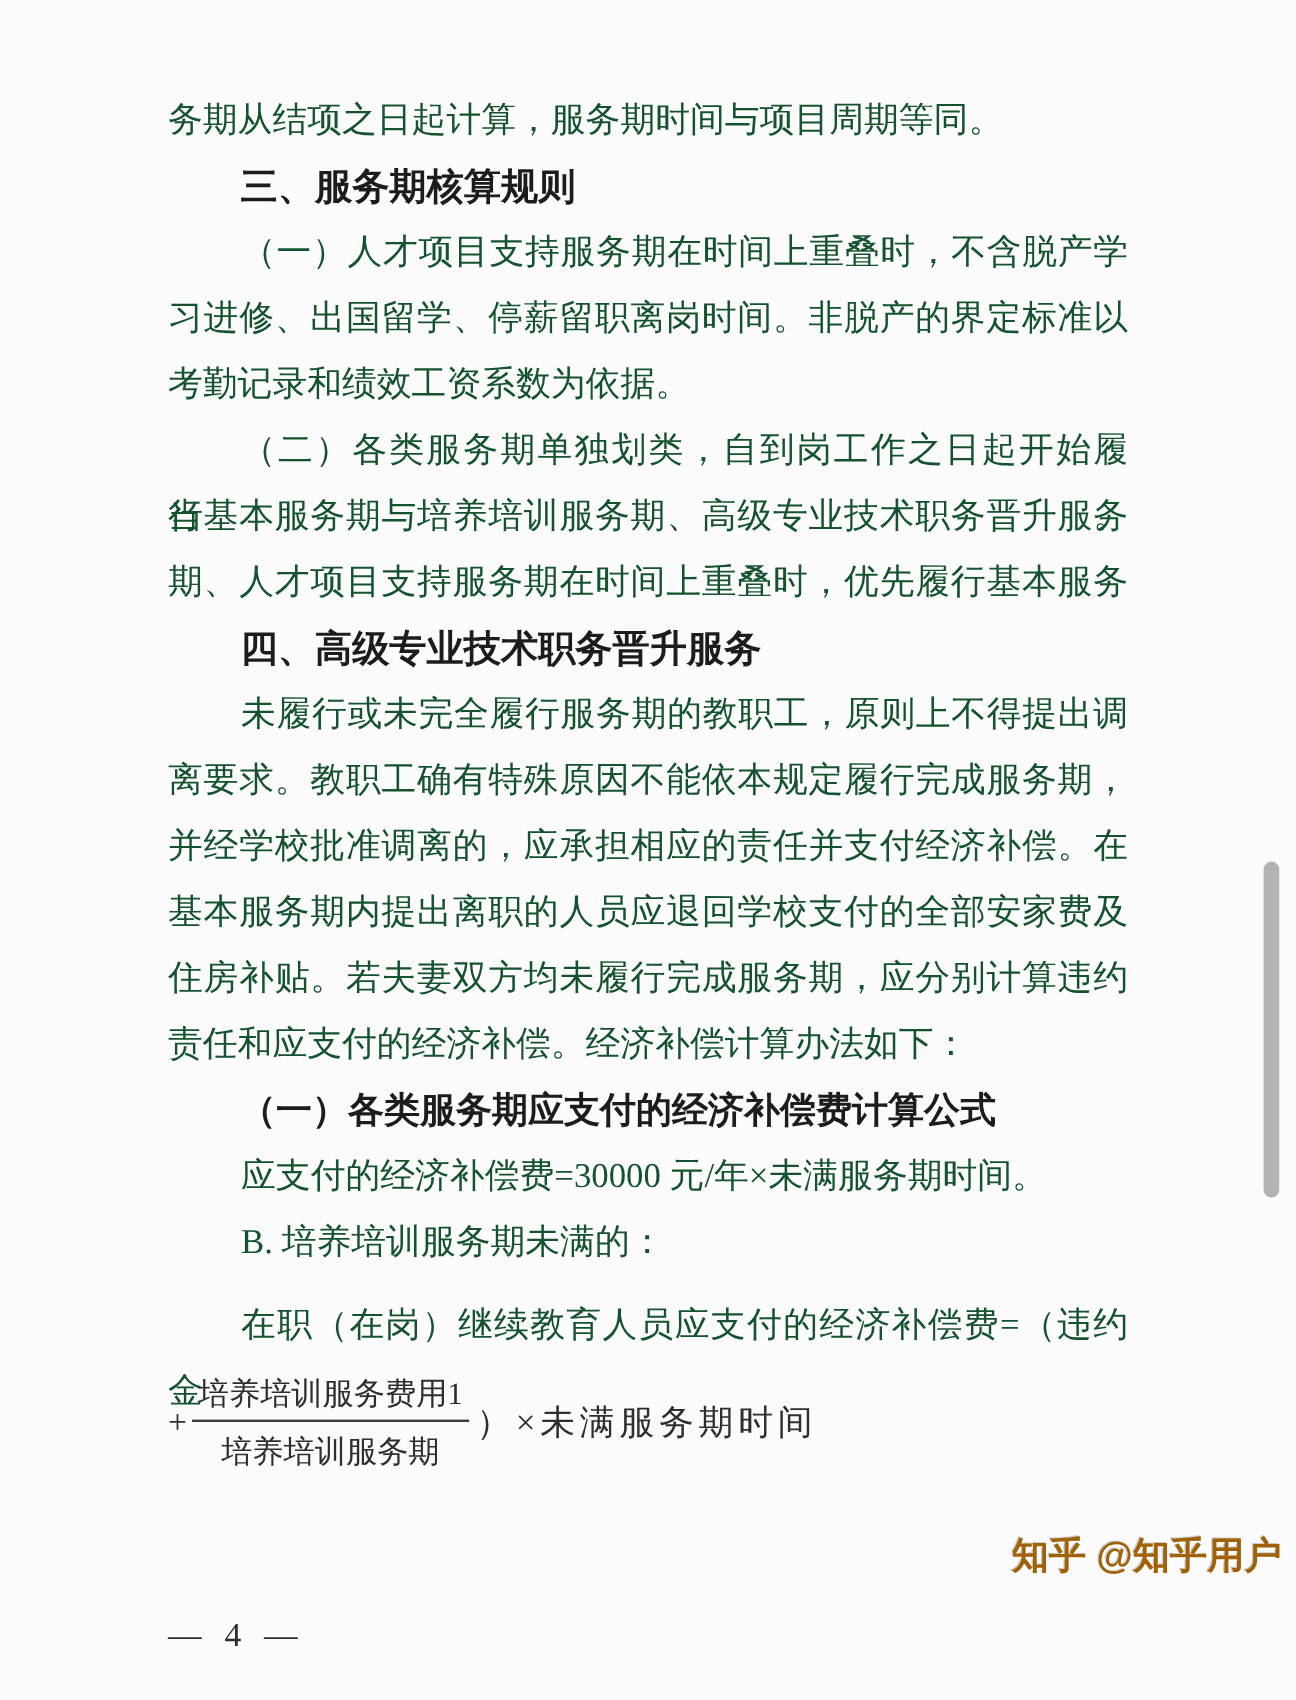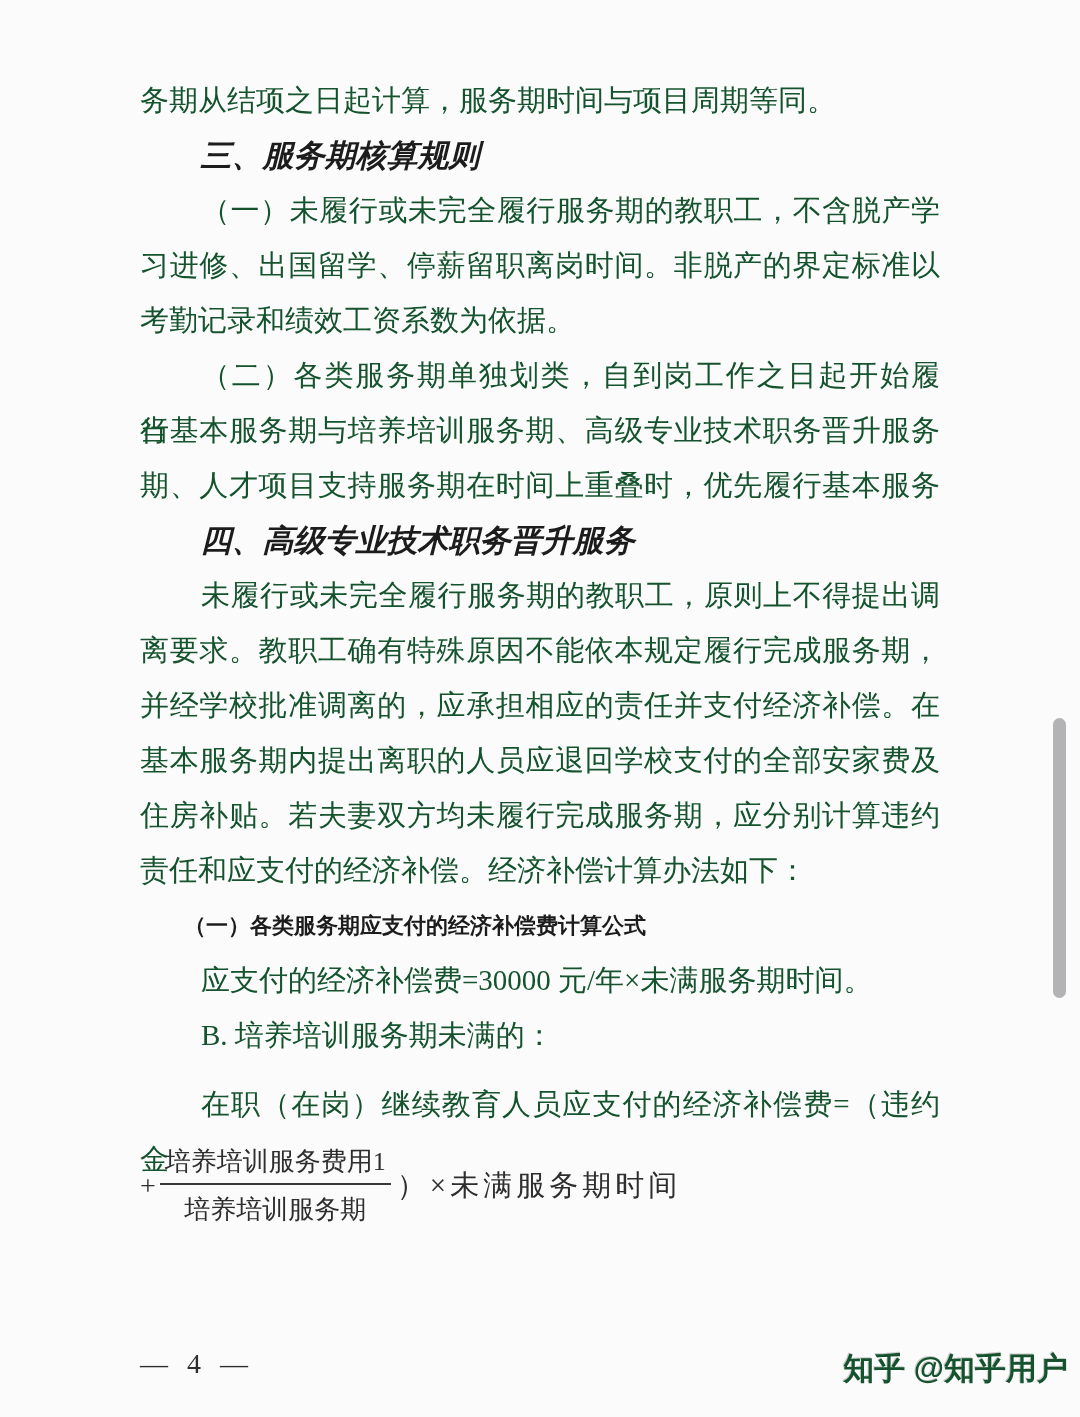--- a/index.html
+++ b/index.html
@@ -32,26 +32,25 @@
   }
   
   .ind { text-indent: 2.1em; }
   
   .h {
     font-family: "Liberation Sans", "DejaVu Sans", sans-serif;
     font-weight: 700;
     font-size: 31px;
     color: #1c1c1c;
     text-indent: 1.95em;
-    font-style: italic;
   }
   .sh {
     font-family: "Liberation Sans", "DejaVu Sans", sans-serif;
     font-weight: 700;
-    font-size: 22px;
+    font-size: 30px;
     color: #1c1c1c;
     text-indent: 2.0em;
   }
   .gap-before { margin-top: 14px; }
 
   
   .formula {
     display: flex;
     align-items: center;
     margin-top: 12px;
@@ -82,45 +81,45 @@
     position: absolute;
     left: 140px;
     top: 1348px;
     font-size: 28px;
     color: #2e2e2e;
     letter-spacing: 6px;
   }
   .watermark {
     position: absolute;
     right: 12px;
-    top: 1348px;
+    top: 1276px;
     font-family: "Liberation Sans", "DejaVu Sans", sans-serif;
     font-weight: 700;
     font-size: 31px;
-    color: #14532d;
+    color: #a16207;
     text-shadow: 1px 1px 0 #ffffff, -1px -1px 0 #c9c9c9;
     white-space: nowrap;
   }
   .scrollbar-thumb {
     position: absolute;
     right: 14px;
     top: 718px;
     width: 13px;
     height: 280px;
     border-radius: 7px;
     background: #b3b3b6;
   }
 </style>
 </head>
 <body>
 
 <div class="doc">
   <div class="ln">务期从结项之日起计算，服务期时间与项目周期等同。</div>
   <div class="ln h">三、服务期核算规则</div>
-  <div class="ln j ind">（一）未履行或未完全履行服务期的教职工，不含脱产学</div>
+  <div class="ln j ind">（一）人才项目支持服务期在时间上重叠时，不含脱产学</div>
   <div class="ln j">习进修、出国留学、停薪留职离岗时间。非脱产的界定标准以</div>
   <div class="ln">考勤记录和绩效工资系数为依据。</div>
   <div class="ln j ind">（二）各类服务期单独划类，自到岗工作之日起开始履行。</div>
   <div class="ln j">当基本服务期与培养培训服务期、高级专业技术职务晋升服务</div>
   <div class="ln j">期、人才项目支持服务期在时间上重叠时，优先履行基本服务</div>
   <div class="ln h">四、高级专业技术职务晋升服务</div>
   <div class="ln j ind">未履行或未完全履行服务期的教职工，原则上不得提出调</div>
   <div class="ln j">离要求。教职工确有特殊原因不能依本规定履行完成服务期，</div>
   <div class="ln j">并经学校批准调离的，应承担相应的责任并支付经济补偿。在</div>
   <div class="ln j">基本服务期内提出离职的人员应退回学校支付的全部安家费及</div>

